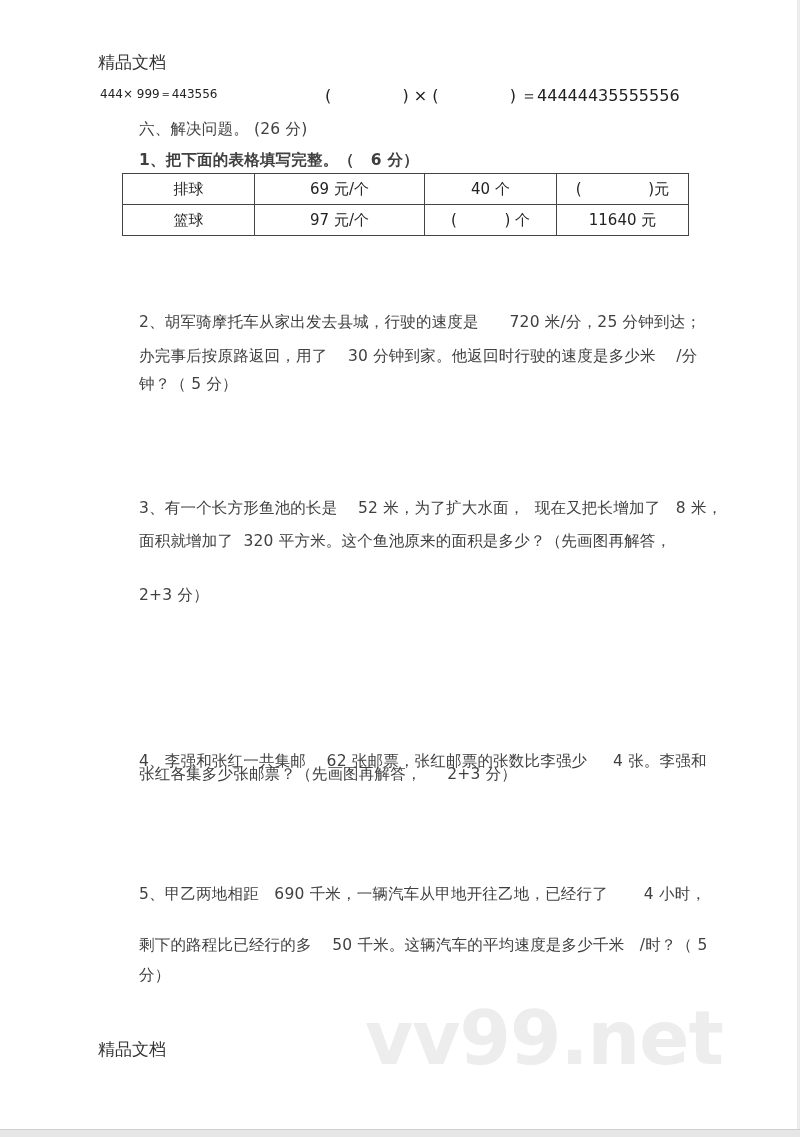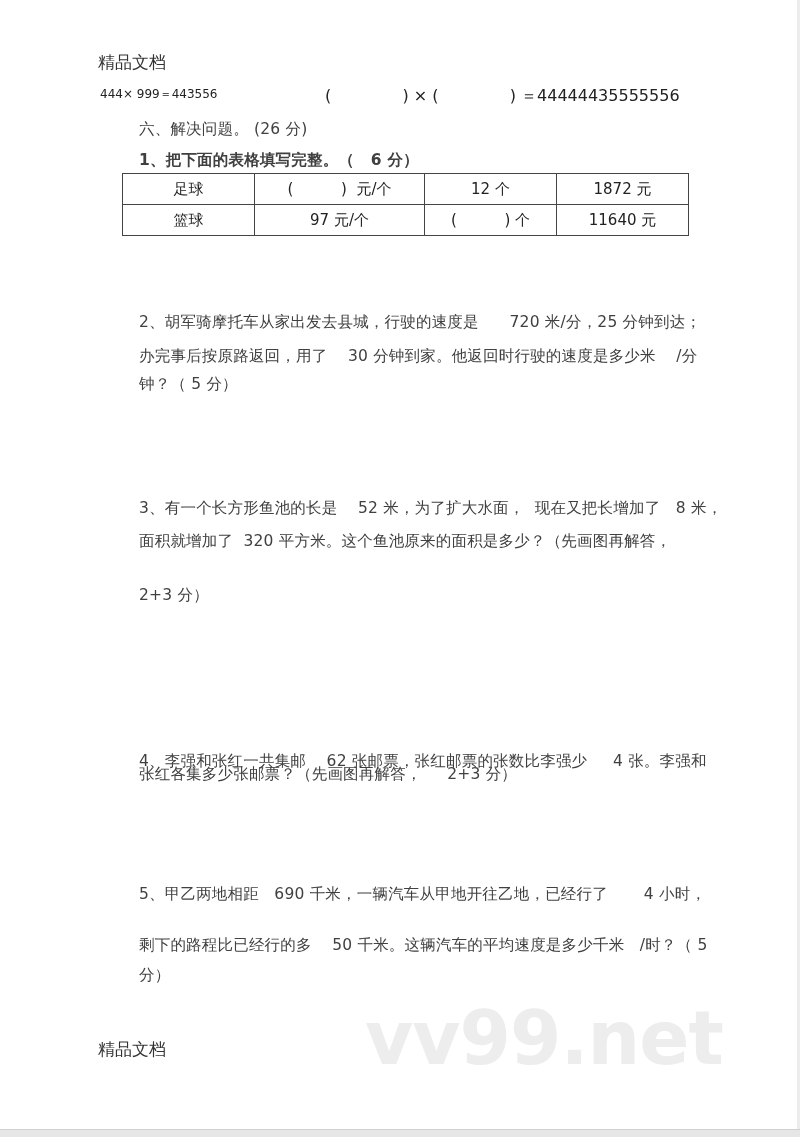--- a/index.html
+++ b/index.html
@@ -72,24 +72,24 @@
 <div class="eq-left">444× 999＝443556</div>
 <div class="eq-right">(              ) × (              ) ＝44444435555556</div>
 
 <div class="line section-title">六、解决问题。 (26 分)</div>
 
 <div class="line q1-title">1、把下面的表格填写完整。（   6 分）</div>
 
 <table class="price-table">
   <tbody>
   <tr>
-    <td class="c0">足球</td>
-    <td class="c1" style="white-space:pre">(          )  元/个</td>
-    <td class="c2">12 个</td>
-    <td class="c3">1872 元</td>
+    <td class="c0">排球</td>
+    <td class="c1">69 元/个</td>
+    <td class="c2">40 个</td>
+    <td class="c3" style="white-space:pre">(              )元</td>
   </tr>
   <tr>
     <td class="c0">篮球</td>
     <td class="c1">97 元/个</td>
     <td class="c2" style="white-space:pre">(          ) 个</td>
     <td class="c3">11640 元</td>
   </tr>
 </tbody>
   </table>
 

